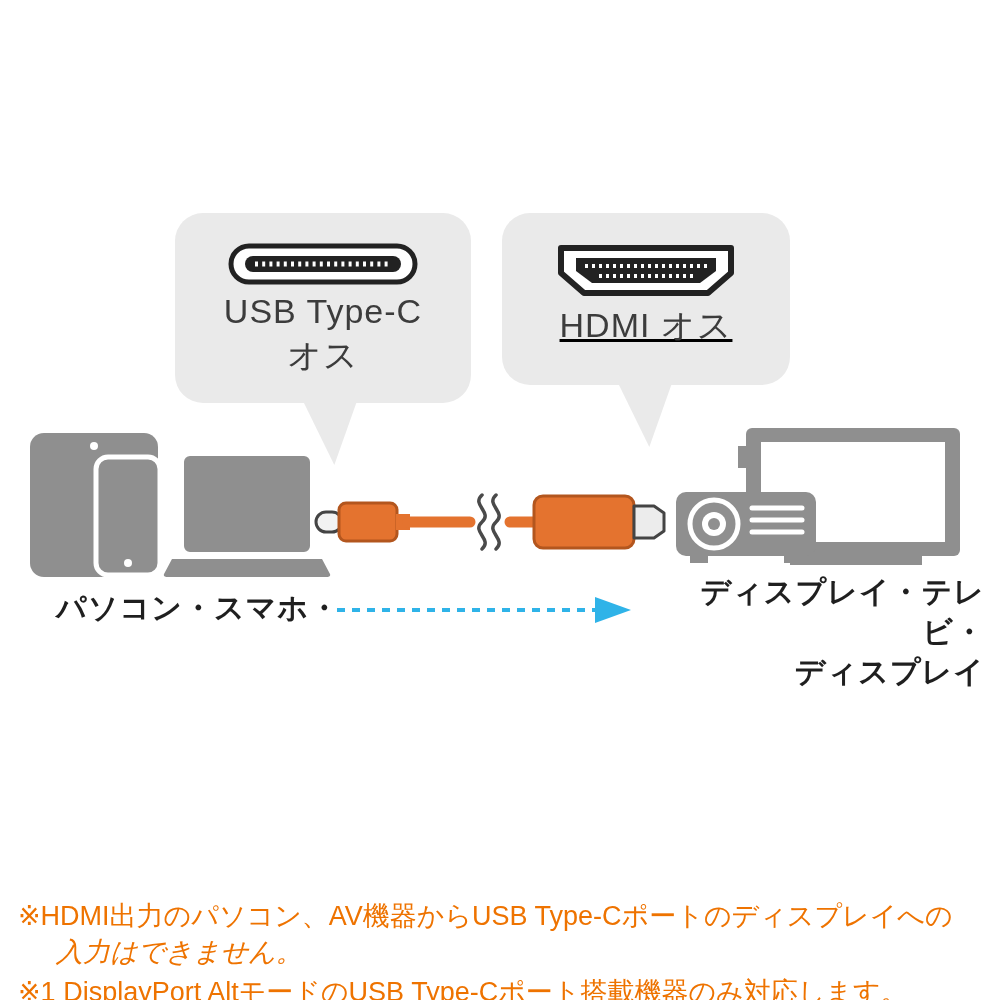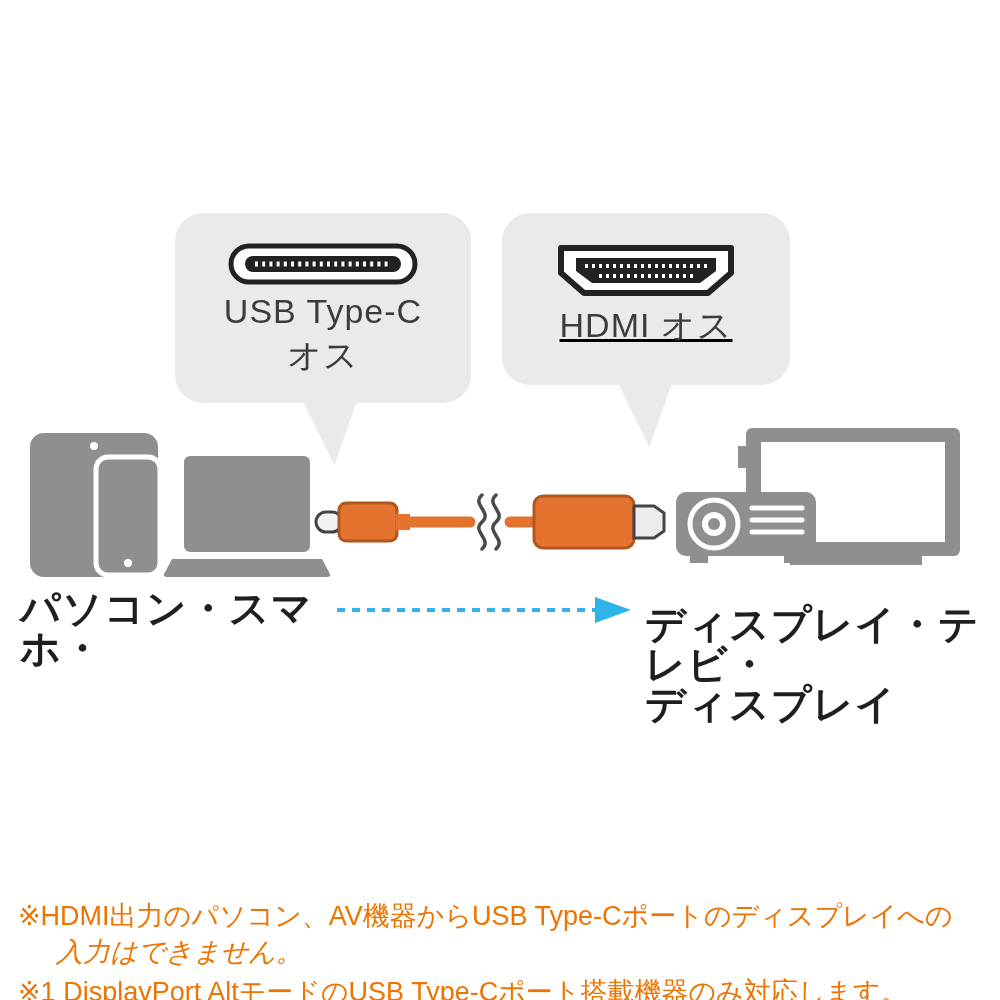--- a/index.html
+++ b/index.html
@@ -19,24 +19,24 @@
   .tail{position:absolute;background:#eaeaea;width:54px;height:64px;
         clip-path:polygon(0 0,100% 0,58% 100%);top:calc(100% - 2px);}
   .tail-usb{left:128px;}
   .tail-hdmi{left:116px;}
   
   .devices-left{position:absolute;left:22px;top:430px;}
   .devices-right{position:absolute;left:668px;top:418px;}
   .cable{position:absolute;left:312px;top:486px;}
   .arrow{position:absolute;left:335px;top:595px;}
   
-  .caption{position:absolute;text-align:left;font-size:40px;line-height:40px;
+  .caption{position:absolute;text-align:right;font-size:30px;line-height:40px;
            color:#1f1f1f;font-weight:600;letter-spacing:1px;}
   .caption-source{left:20px;top:588px;width:320px;}
-  .caption-target{left:645px;top:604px;width:340px;}
+  .caption-target{left:645px;top:572px;width:340px;}
   .note-ref{color:#e60012;}
   
   .footnotes{position:absolute;left:18px;top:898px;width:970px;
              color:#ee7300;font-size:27px;line-height:36px;font-weight:500;}
   .footnotes .indent{padding-left:38px;font-style:italic;}
   .footnotes .gap{margin-top:4px;}
 </style>
 </head>
 <body>
 

